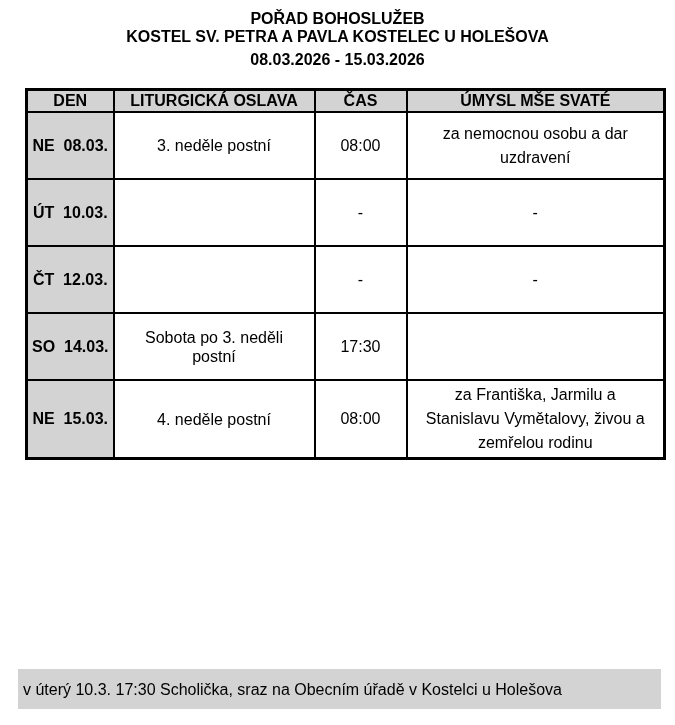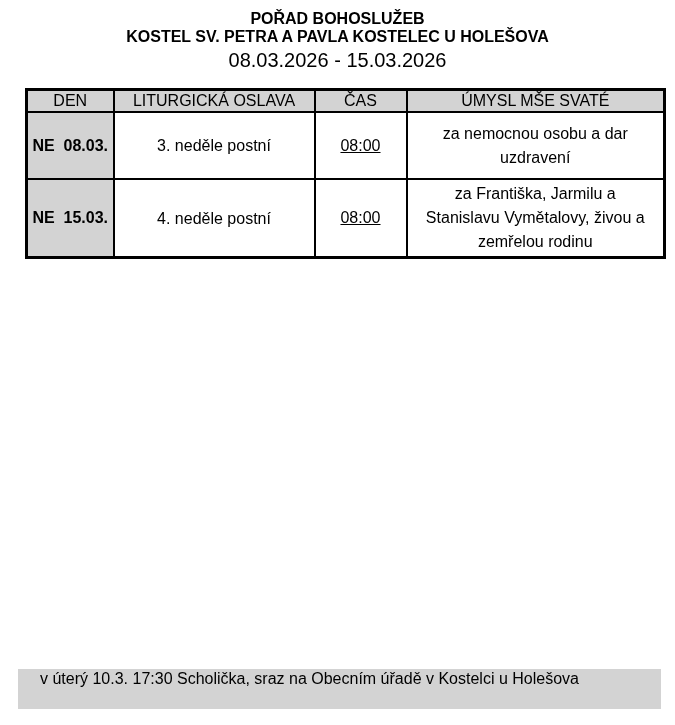--- a/index.html
+++ b/index.html
@@ -6,58 +6,58 @@
     --gray:#d3d3d3;
     --line:#000000;
   }
   html,body{margin:0;padding:0;background:#ffffff;}
   body{font-family:"Liberation Sans",sans-serif;color:#000;}
   .page{position:relative;width:675px;height:725px;background:#ffffff;overflow:hidden;}
 
   
   .doc-header{position:absolute;top:10px;left:0;width:675px;text-align:center;}
   .doc-title,.doc-subtitle{font-size:16px;font-weight:bold;line-height:18px;}
-  .doc-daterange{font-size:20px;font-weight:normal;line-height:18px;margin-top:5px;}
+  .doc-daterange{font-size:16px;font-weight:bold;line-height:18px;margin-top:5px;}
 
   
   table.schedule{
     position:absolute;left:25px;top:88px;width:638px;
     border-collapse:collapse;table-layout:fixed;
     border:3px solid var(--line);
   }
   table.schedule th,table.schedule td{
     border:2px solid var(--line);
     font-size:16px;
     text-align:center;vertical-align:middle;
     overflow:hidden;
   }
   table.schedule th{
     background:var(--gray);
-    font-weight:normal;
+    font-weight:bold;
     height:18px;
     padding:1px 2px;
   }
   table.schedule tbody tr{height:67px;}
   td.day-cell{
     background:var(--gray);
     font-weight:bold;
     white-space:nowrap;
     padding:0 0;
   }
   td.celebration-cell{padding:2px 20px;line-height:19px;}
-  td.time-cell{padding:12px 4px;text-decoration:underline;}
+  td.time-cell{padding:12px 4px;}
   td.intention-cell{padding:2px 10px;line-height:24px;}
 
   
   .footer-bar{
     position:absolute;left:18px;top:669px;width:643px;height:40px;
     background:var(--gray);
-    display:flex;
+    display:flex;align-items:center;
     box-sizing:border-box;
-    padding-left:22px;
+    padding-left:5px;
   }
   .footer-note{font-size:16px;line-height:19px;}
 </style>
 </head>
 <body>
 
 <div class="page">
 
   <div class="doc-header">
     <div class="doc-title">POŘAD BOHOSLUŽEB</div>
@@ -81,20 +81,38 @@
       </tr>
     </thead>
     <tbody>
         <tr>
           <td class="day-cell">NE&nbsp;&nbsp;08.03.</td>
           <td class="celebration-cell">3. neděle postní</td>
           <td class="time-cell">08:00</td>
           <td class="intention-cell">za nemocnou osobu a dar uzdravení</td>
         </tr>
         <tr>
+          <td class="day-cell">ÚT&nbsp;&nbsp;10.03.</td>
+          <td class="celebration-cell"></td>
+          <td class="time-cell">-</td>
+          <td class="intention-cell">-</td>
+        </tr>
+        <tr>
+          <td class="day-cell">ČT&nbsp;&nbsp;12.03.</td>
+          <td class="celebration-cell"></td>
+          <td class="time-cell">-</td>
+          <td class="intention-cell">-</td>
+        </tr>
+        <tr>
+          <td class="day-cell">SO&nbsp;&nbsp;14.03.</td>
+          <td class="celebration-cell">Sobota po 3. neděli postní</td>
+          <td class="time-cell">17:30</td>
+          <td class="intention-cell"></td>
+        </tr>
+        <tr>
           <td class="day-cell">NE&nbsp;&nbsp;15.03.</td>
           <td class="celebration-cell">4. neděle postní</td>
           <td class="time-cell">08:00</td>
           <td class="intention-cell">za Františka, Jarmilu a Stanislavu Vymětalovy, živou a zemřelou rodinu</td>
         </tr>
       </tbody>
   </table>
 
   <div class="footer-bar">
     <span class="footer-note">v úterý 10.3. 17:30 Scholička, sraz na Obecním úřadě v Kostelci u Holešova</span>

